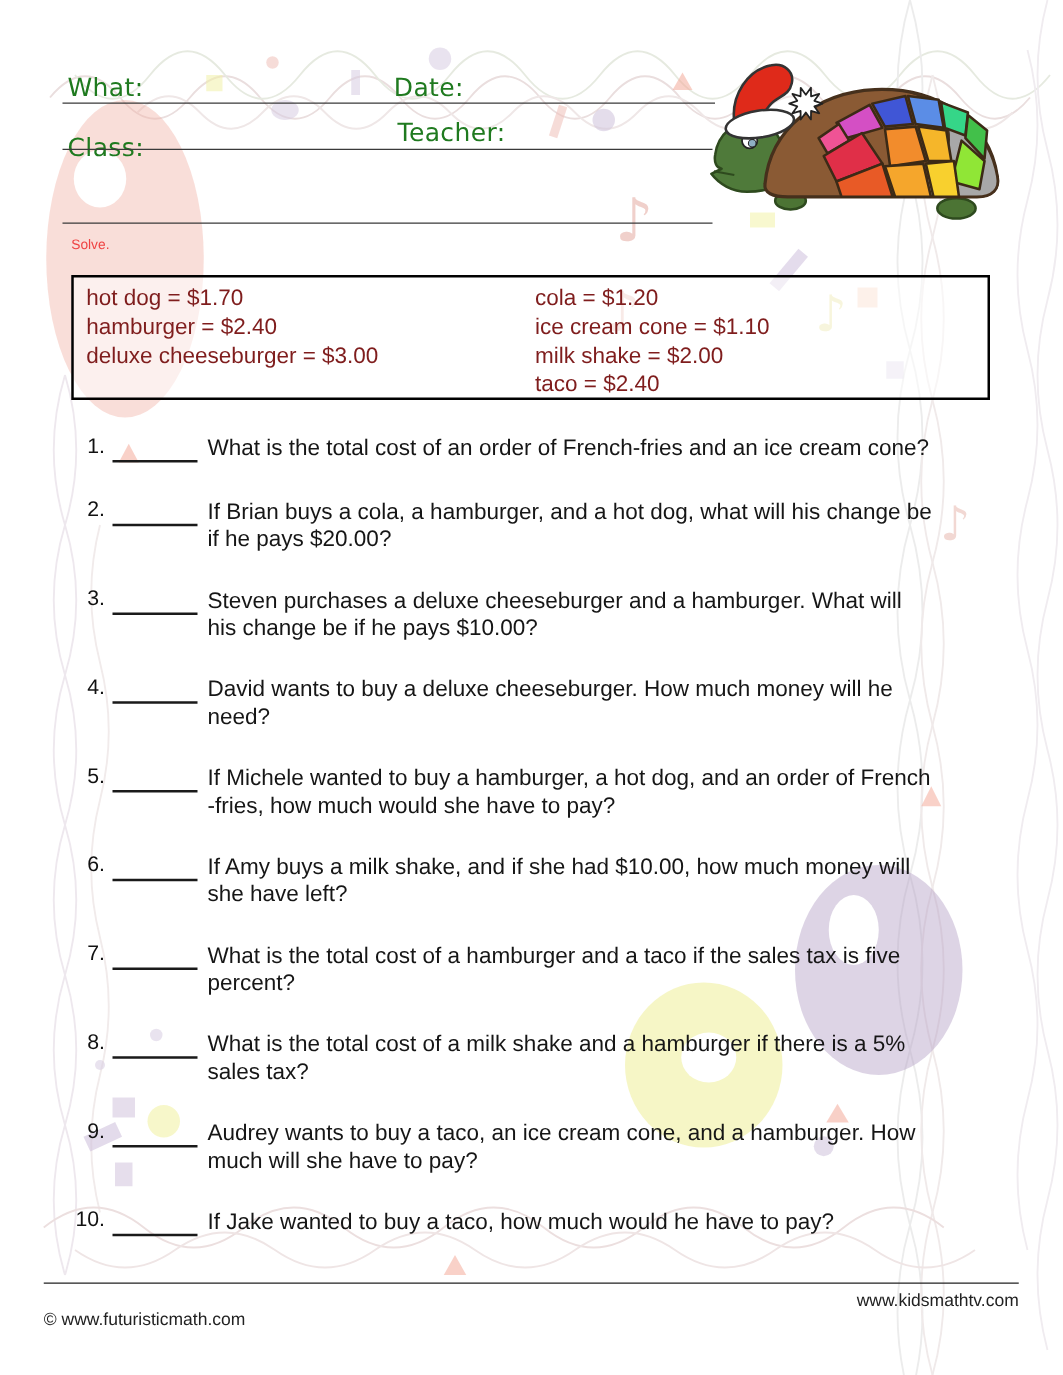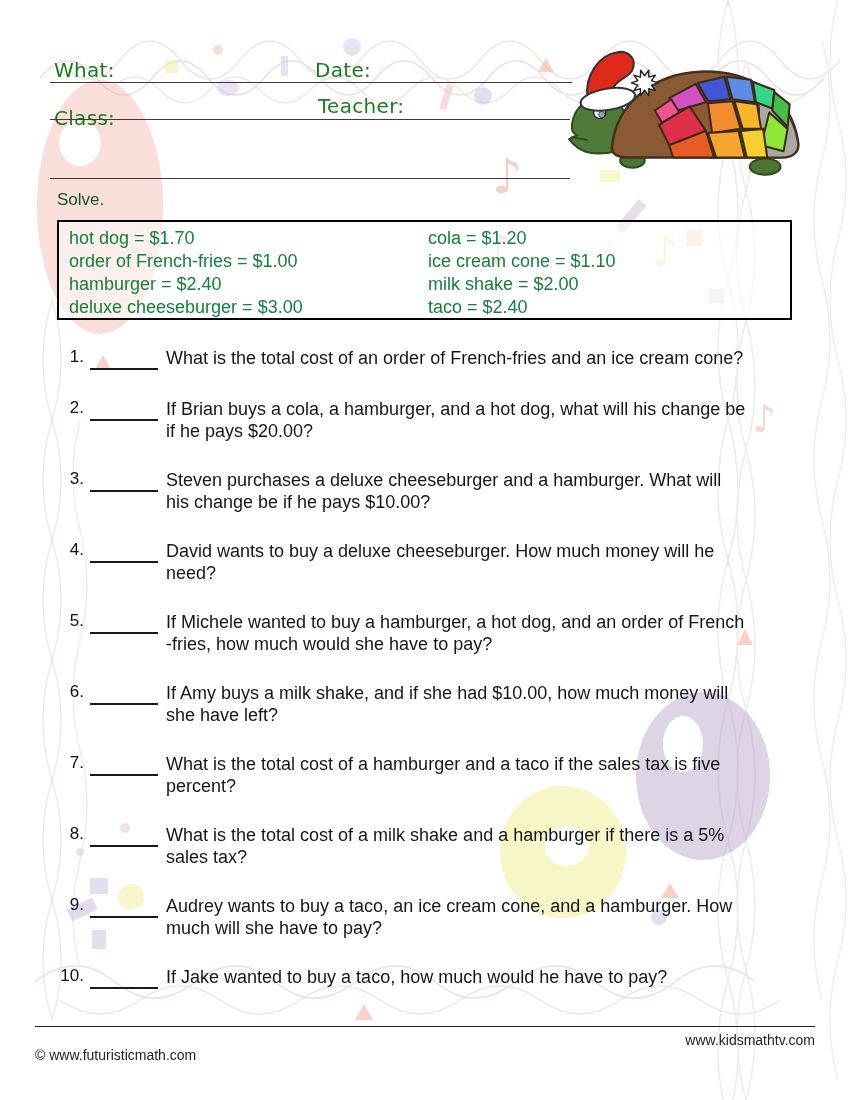--- a/index.html
+++ b/index.html
@@ -15,29 +15,29 @@
   .lbl-date{left:315px;top:58px;}
   .lbl-class{left:54px;top:94px;margin-top:12px;}
   .lbl-teacher{left:318px;top:94px;}
   .hdr-line{position:absolute;height:0;border-bottom:1.5px solid #3a3a3a;}
   .line1{left:50px;top:82px;width:522px;}
   .line2{left:50px;top:119px;width:520px;}
   .title{position:absolute;left:50px;top:126px;width:520px;text-align:center;
          font-family:"DejaVu Sans",sans-serif;font-size:39px;font-weight:bold;
          color:var(--title-blue,#1b75bc);}
   .title-line{left:50px;top:178px;width:520px;}
-  .solve{position:absolute;left:57px;top:190px;font-size:17px;color:#14532d;}
+  .solve{position:absolute;left:57px;top:190px;font-size:11px;color:#ef4444;}
 
   
   .turtle{position:absolute;left:565px;top:45px;width:240px;height:133px;z-index:1;}
 
   
   .price-box{position:absolute;left:57px;top:220px;width:731px;height:96px;
              border:2px solid #000;background:rgba(255,255,255,0.55);}
-  .price-col{position:absolute;top:5px;font-size:18px;line-height:23px;color:#15803d;}
+  .price-col{position:absolute;top:5px;font-size:18px;line-height:23px;color:#7f1d1d;}
   .price-col.left{left:10px;width:350px;}
   .price-col.right{left:369px;right:6px;}
 
   
   .questions{position:absolute;left:0;top:347px;width:850px;}
   .q-row{position:relative;padding-left:166px;padding-right:52px;margin-bottom:27px;min-height:24px;}
   .q-num{position:absolute;left:36px;top:0;width:48px;text-align:right;font-size:17px;color:#111;}
   .q-blank{position:absolute;left:90px;top:21px;width:68px;height:0;border-bottom:2px solid #1a1a1a;}
   .q-text{font-size:18px;line-height:22px;color:#161616;white-space:pre-line;}
 
@@ -155,21 +155,20 @@
 
     <div class="hdr-line title-line"></div>
 
     <div class="solve">Solve.</div>
 
     <div class="price-box">
       <div class="price-col left">
 
           <div class="price-item">hot dog = $1.70</div>
 
-          <div class="price-item">order of French-fries = $1.00</div>
 
           <div class="price-item">hamburger = $2.40</div>
 
           <div class="price-item">deluxe cheeseburger = $3.00</div>
         </div>
       <div class="price-col right">
 
           <div class="price-item">cola = $1.20</div>
 
           <div class="price-item">ice cream cone = $1.10</div>

